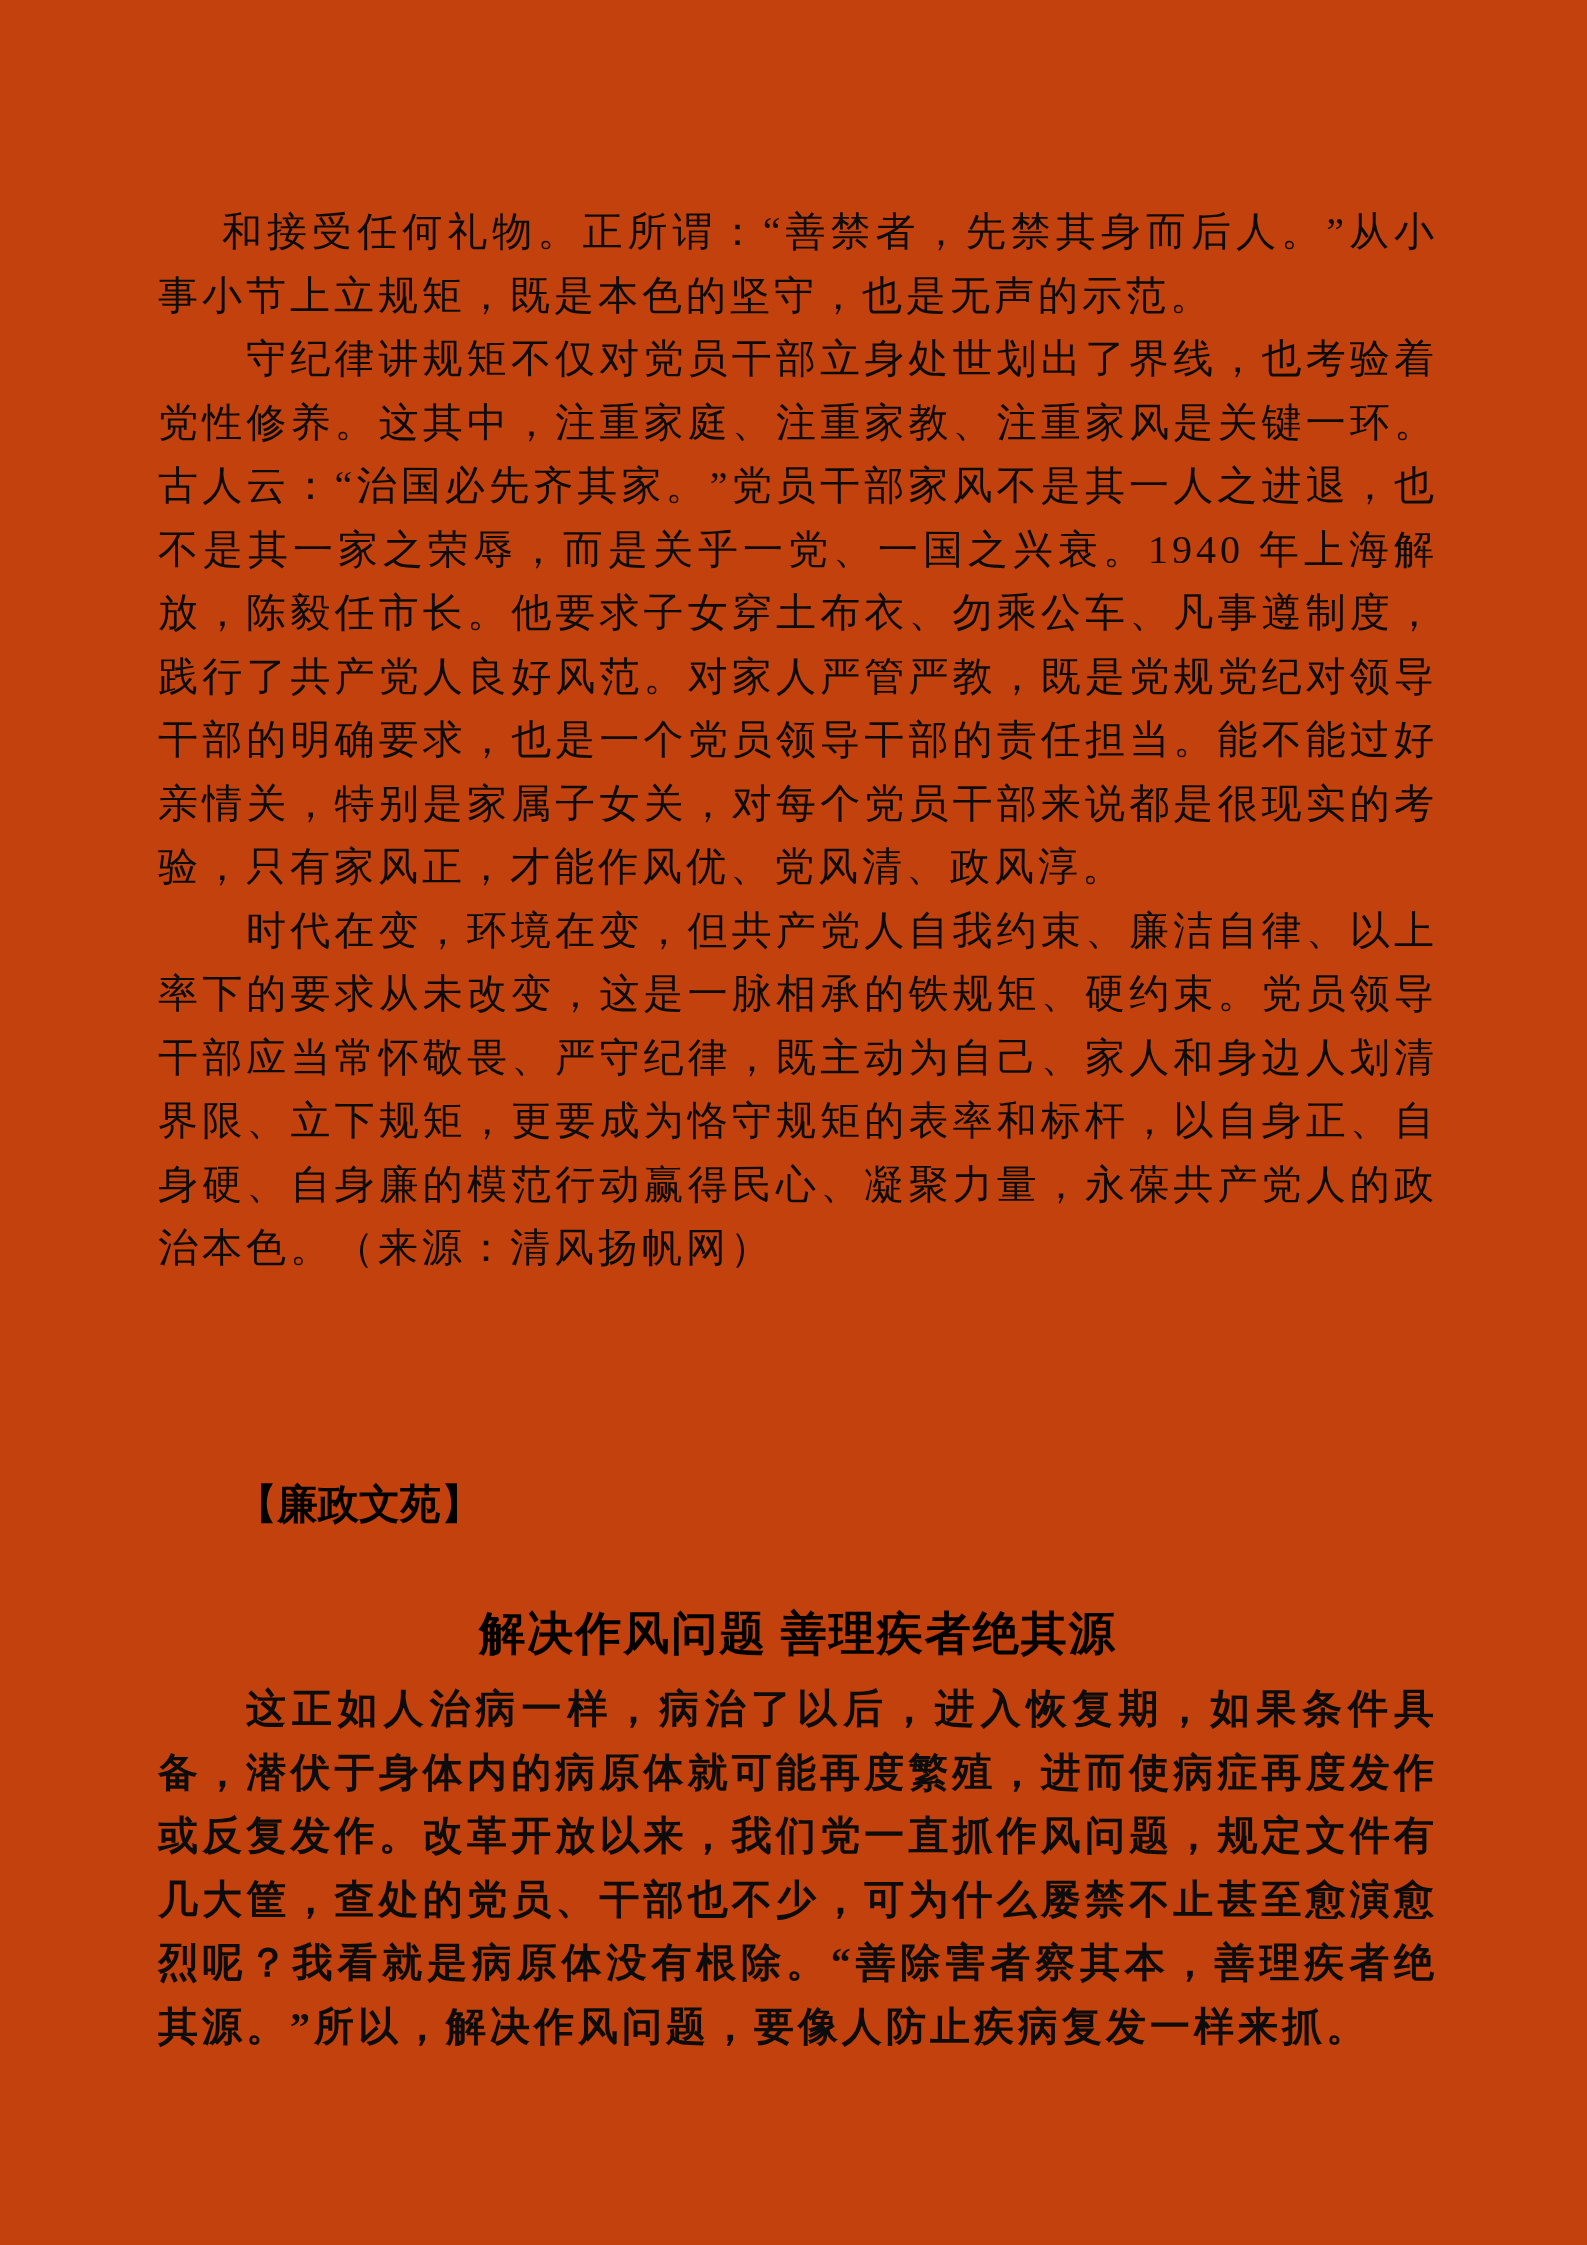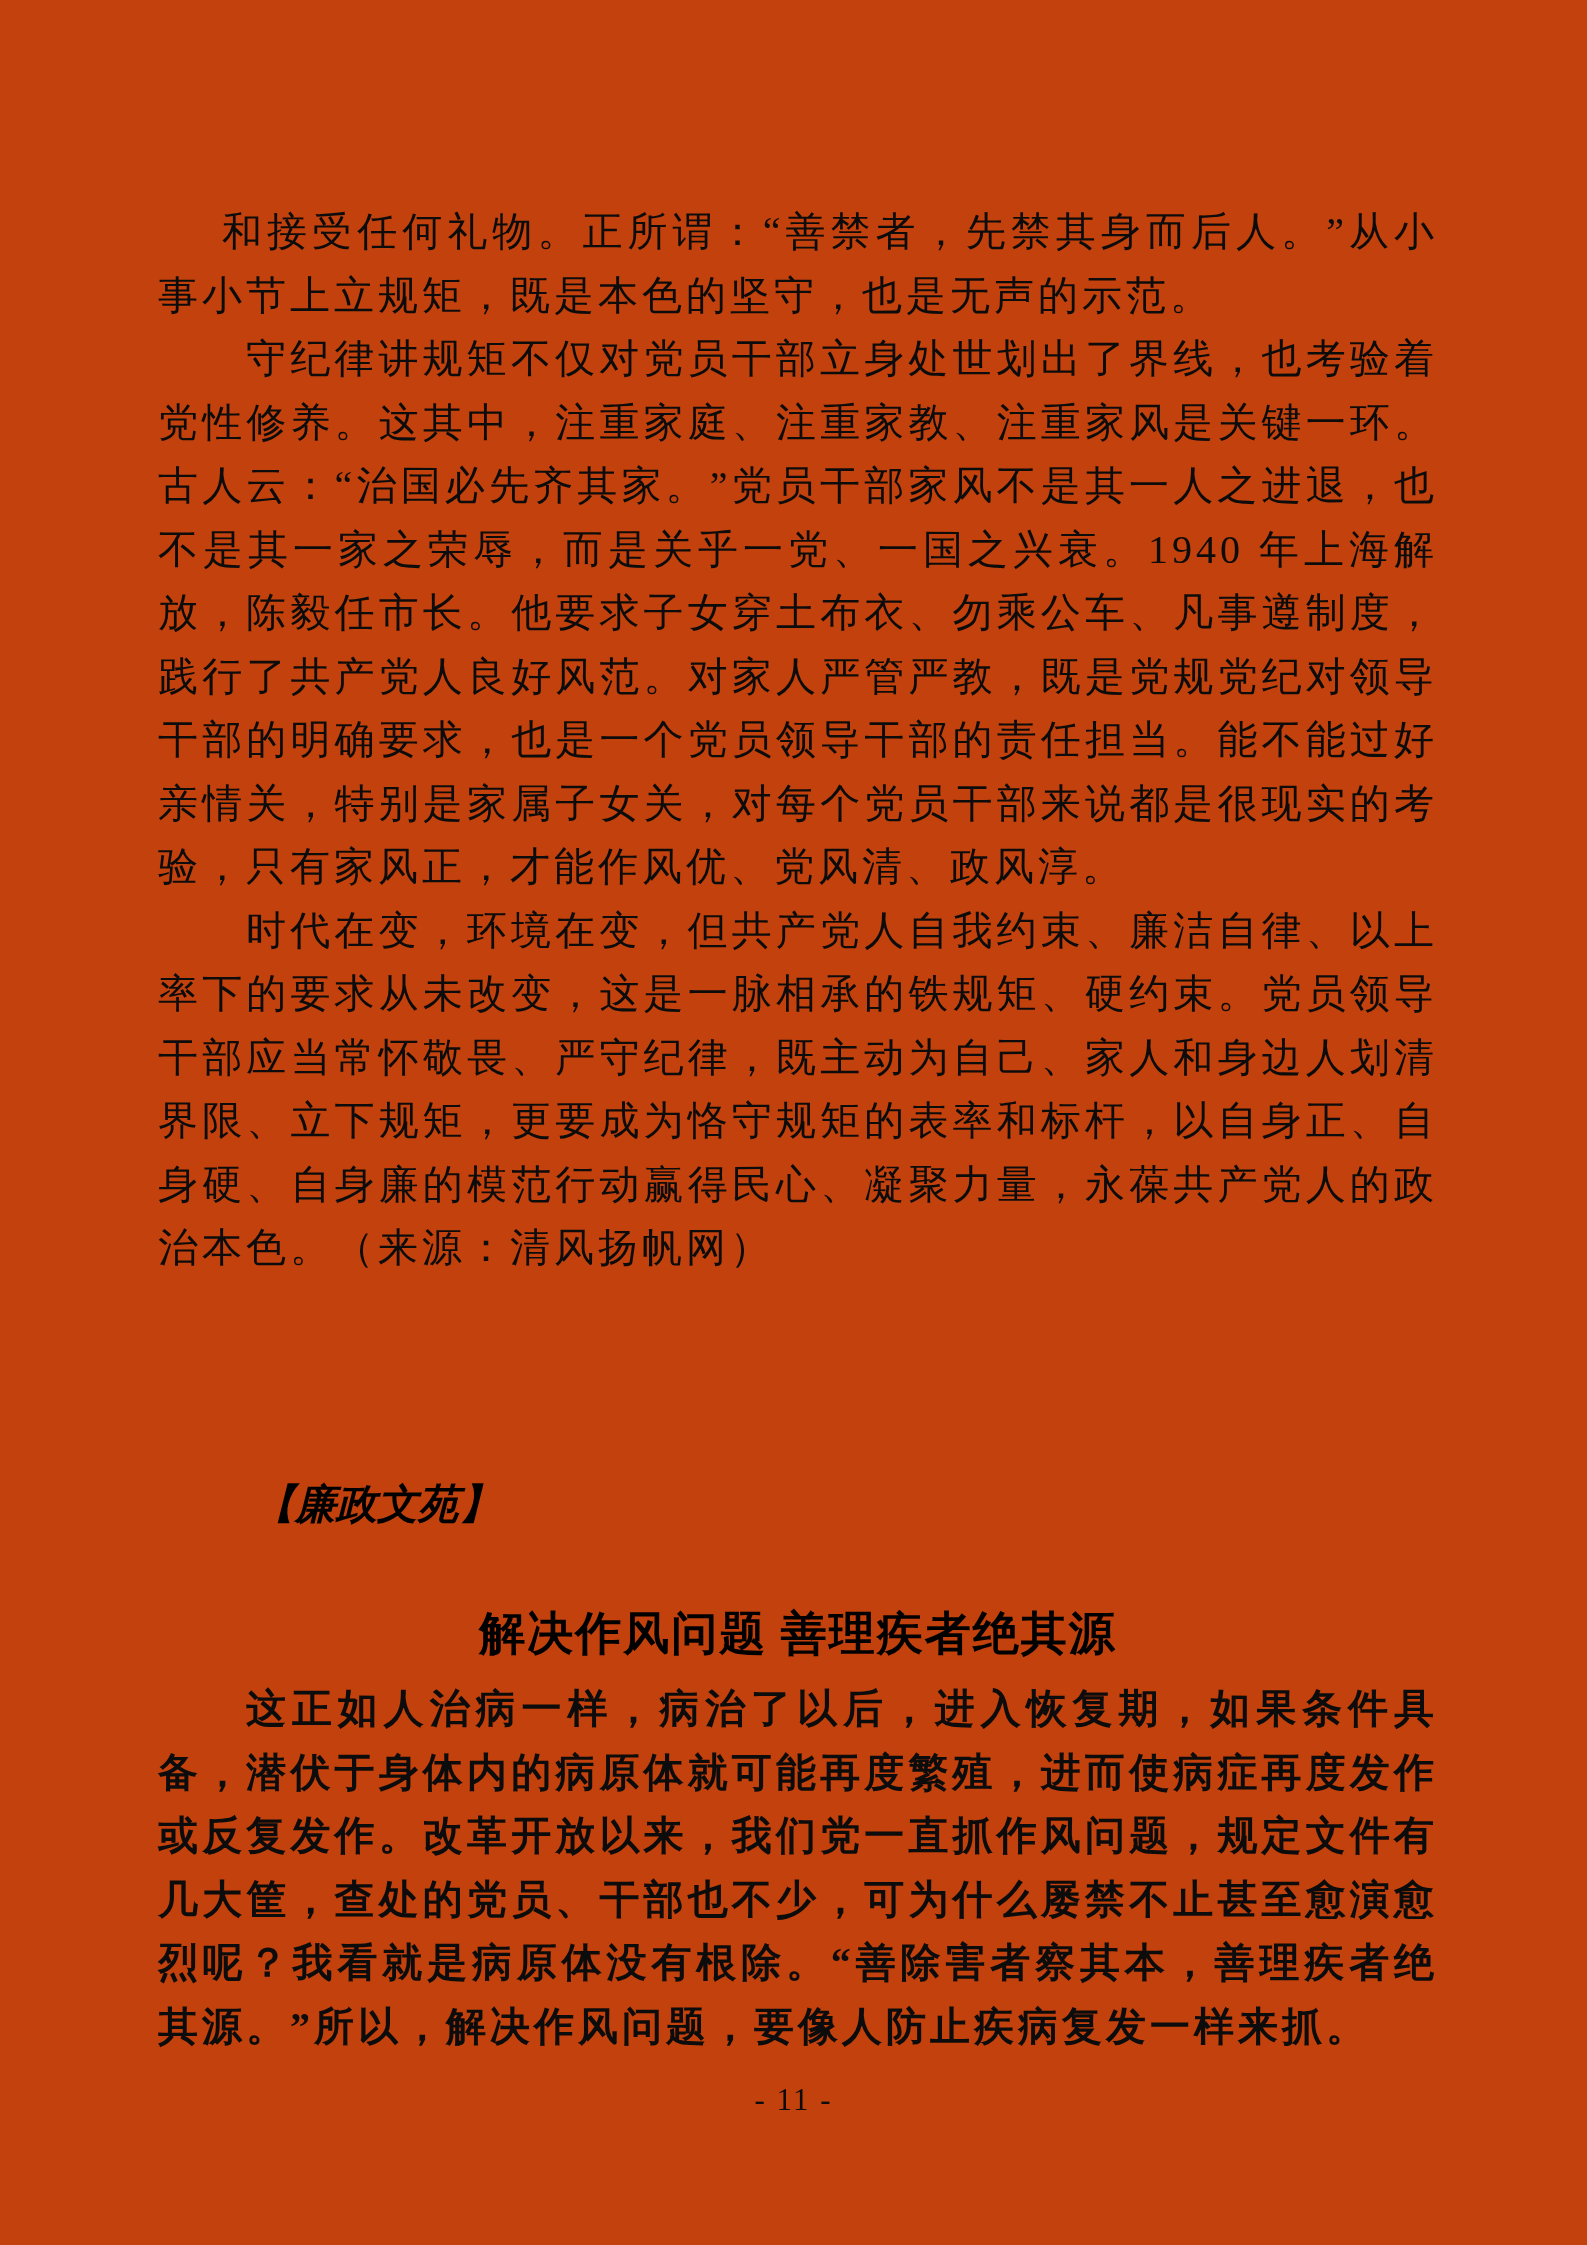--- a/index.html
+++ b/index.html
@@ -31,29 +31,28 @@
     padding: 0;
   }
   p.para {
     text-indent: 88px;
   }
   p.continuation {
     text-indent: 64px;
   }
   .section-header {
     position: absolute;
-    left: 176px;
+    left: 158px;
     top: 1473px;
     width: 1280px;
     font-size: 41px;
     line-height: 63.5px;
     font-weight: bold;
     text-indent: 78px;
     color: #000000;
-    font-style: italic;
   }
   .article-title {
     position: absolute;
     left: 158px;
     top: 1601px;
     width: 1280px;
     text-align: center;
     font-size: 46px;
     line-height: 66px;
     font-weight: bold;
@@ -88,15 +87,14 @@
   </div>
 
   <div class="section-header">【廉政文苑】</div>
 
   <div class="article-title">解决作风问题 善理疾者绝其源</div>
 
   <div class="body-block article-block">
     <p class="para">这正如人治病一样，病治了以后，进入恢复期，如果条件具备，潜伏于身体内的病原体就可能再度繁殖，进而使病症再度发作或反复发作。改革开放以来，我们党一直抓作风问题，规定文件有几大筐，查处的党员、干部也不少，可为什么屡禁不止甚至愈演愈烈呢？我看就是病原体没有根除。“善除害者察其本，善理疾者绝其源。”所以，解决作风问题，要像人防止疾病复发一样来抓。</p>
   </div>
 
-  <div class="page-number">- 11 -</div>
 
 </div>
 
 </body></html>

